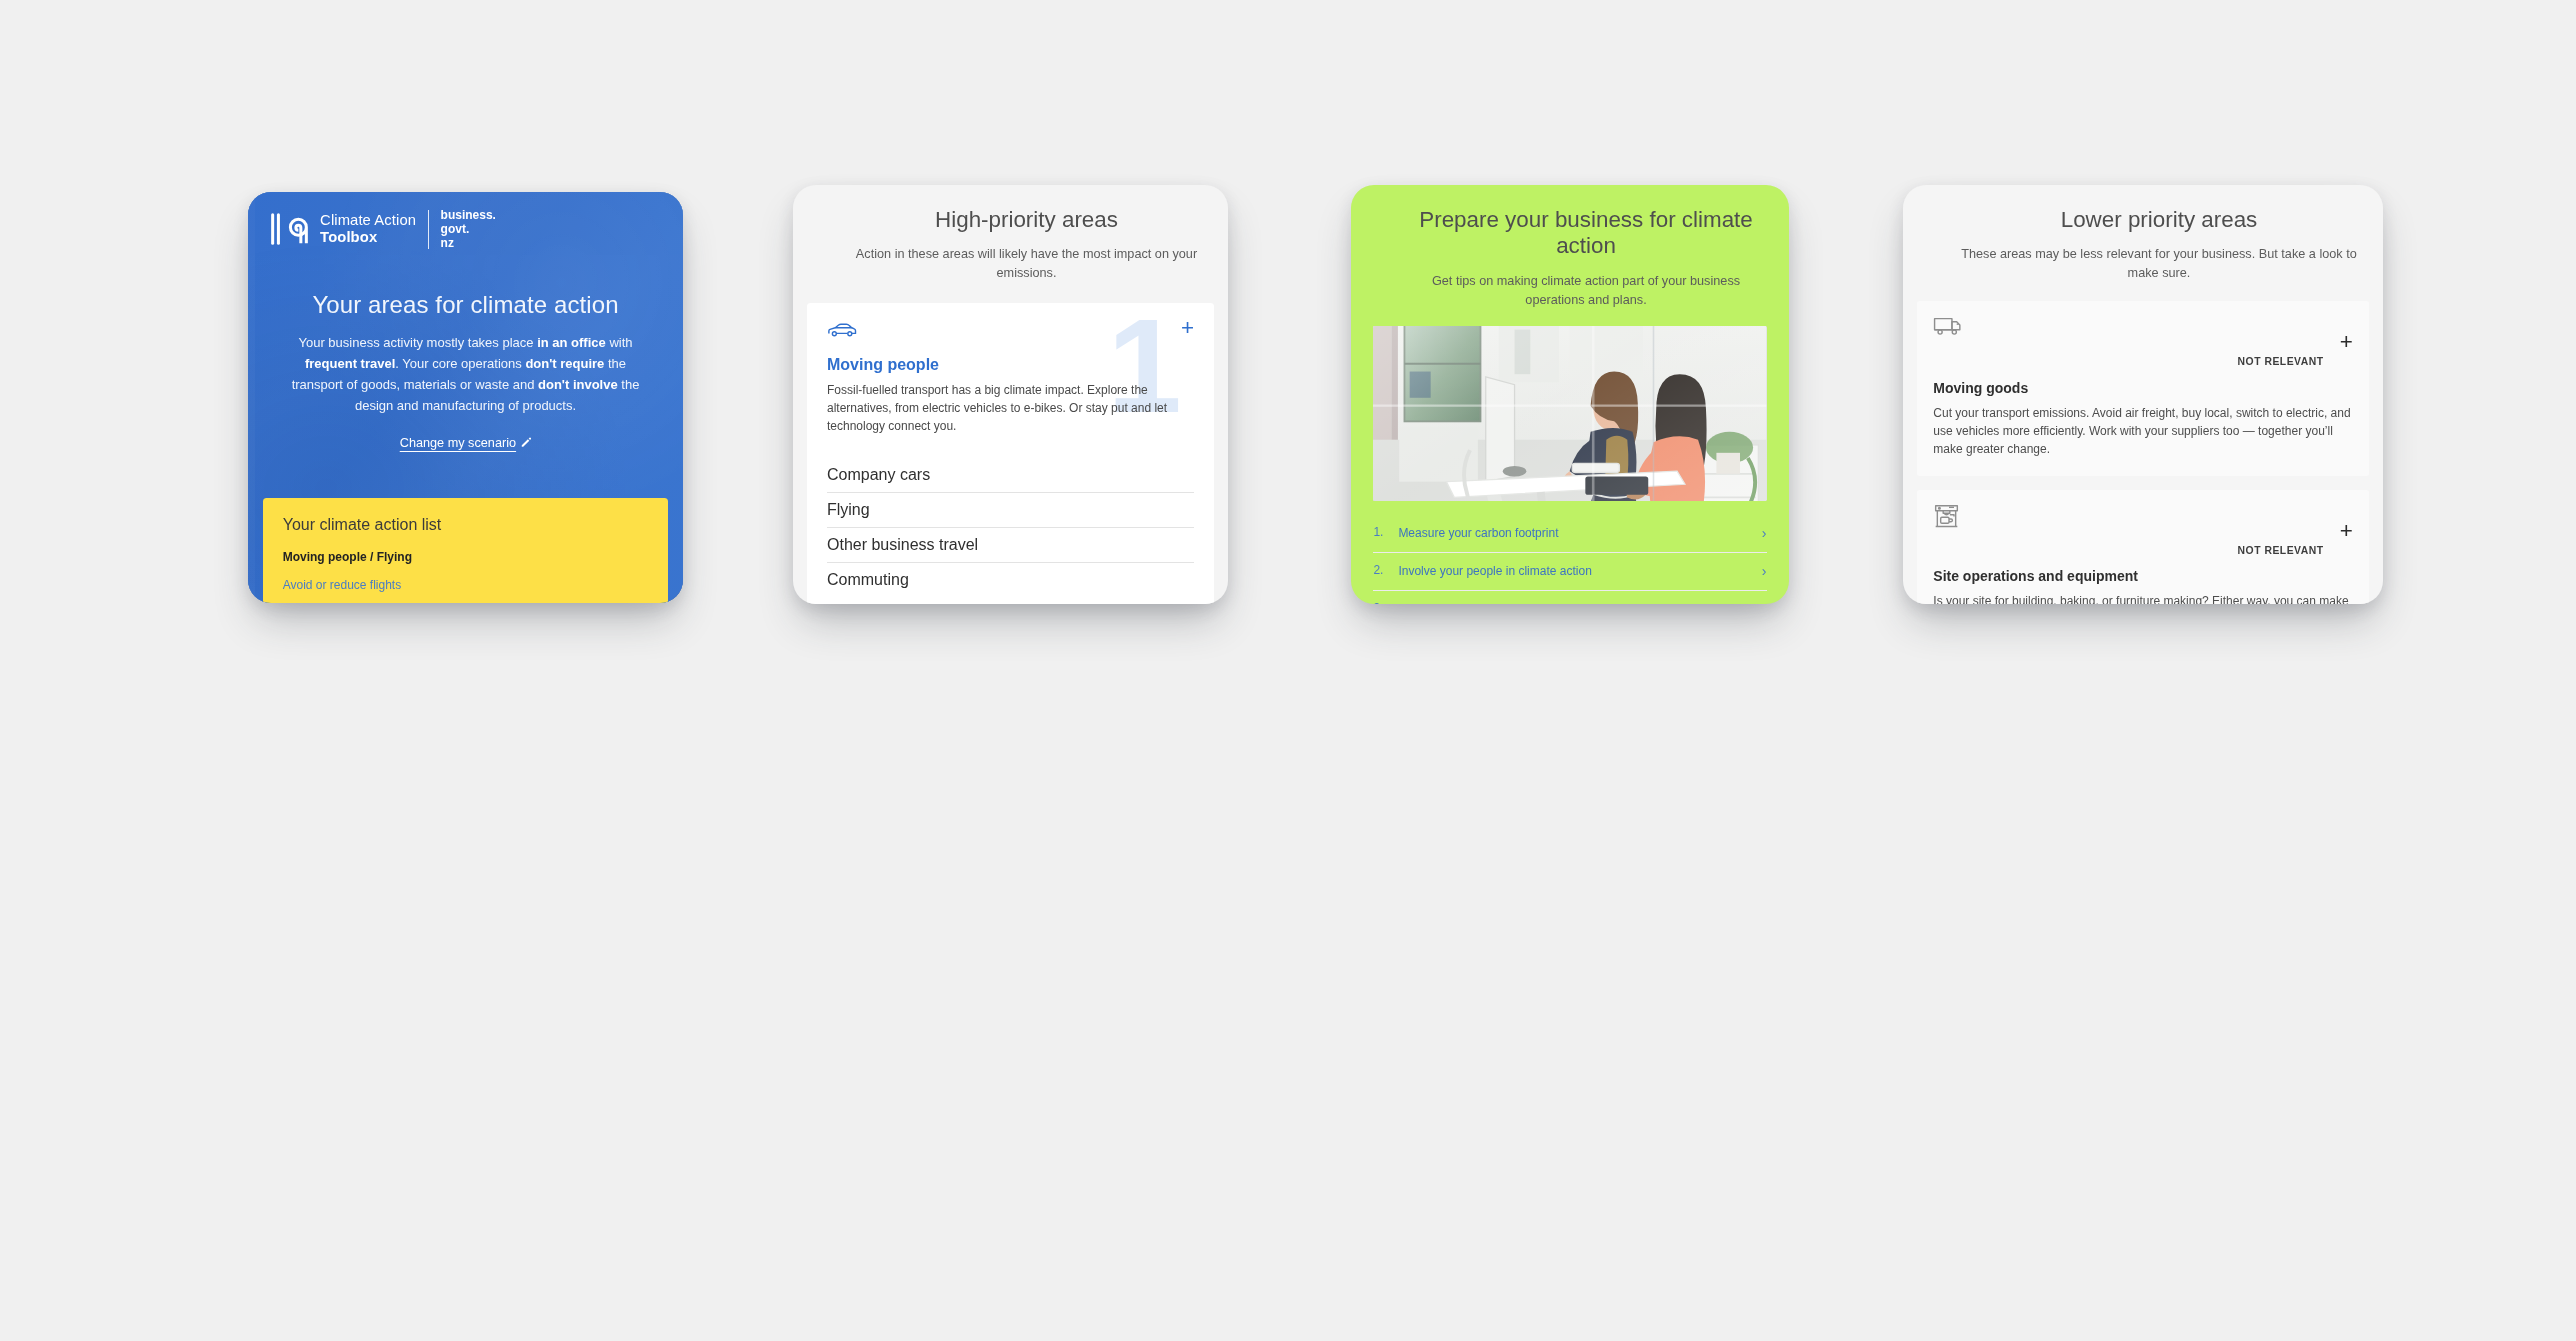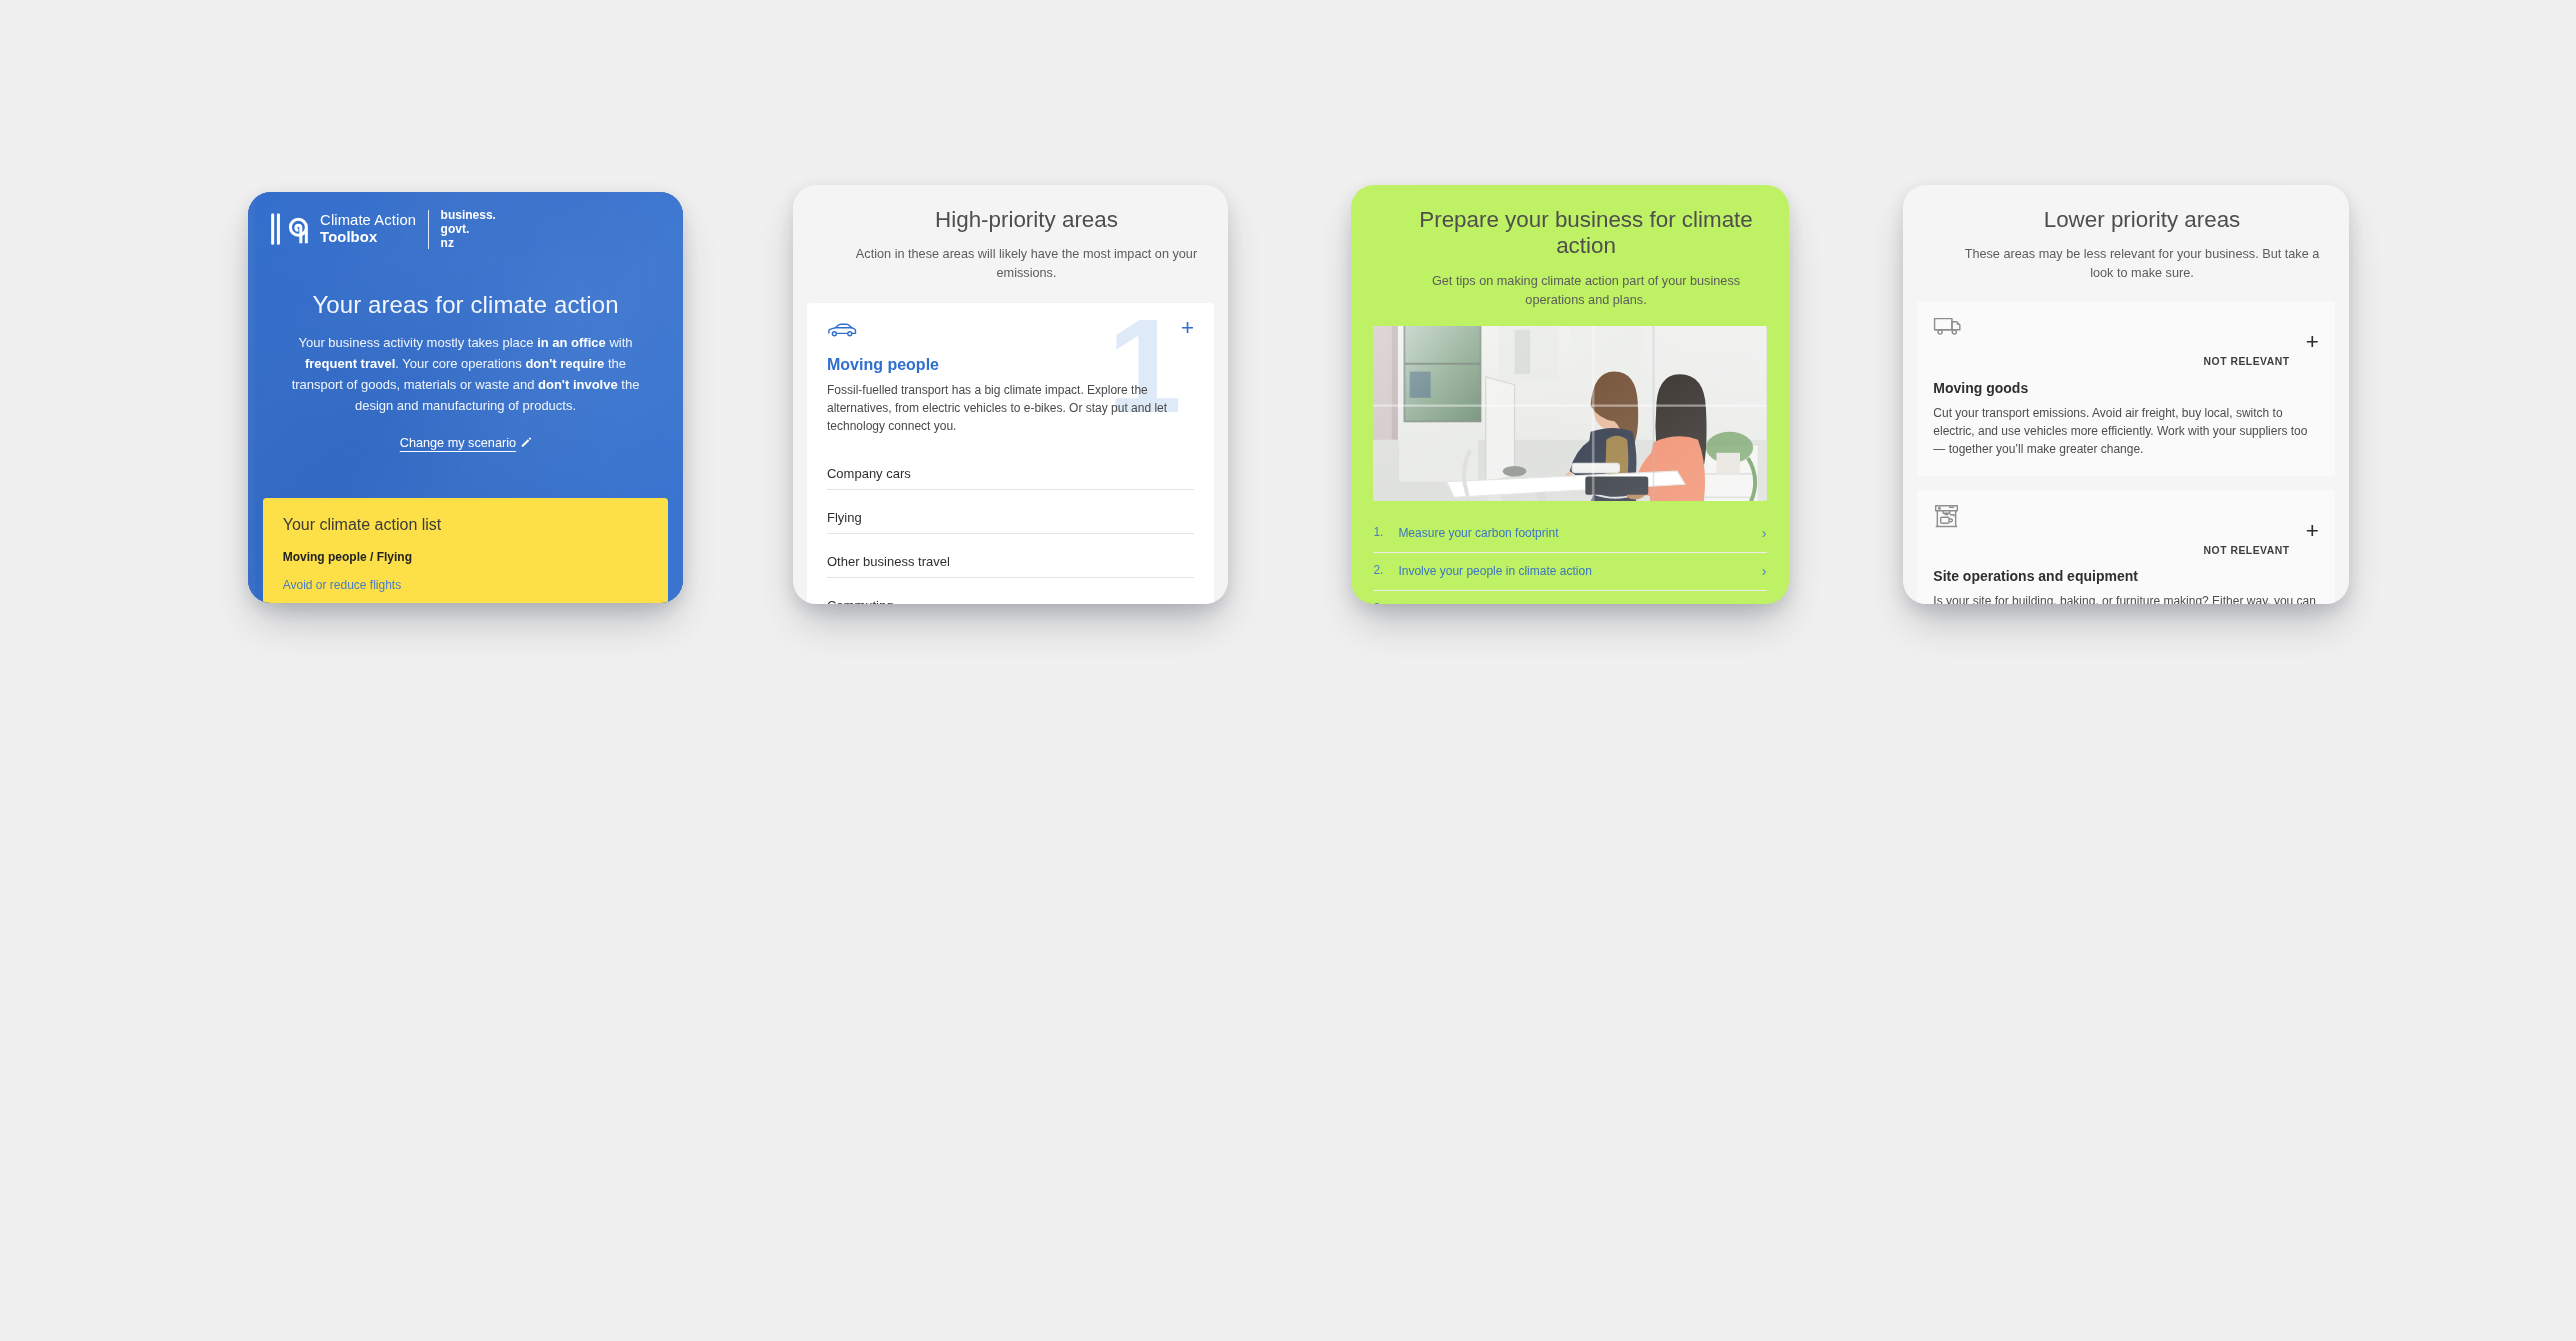--- a/index.html
+++ b/index.html
@@ -83,21 +83,21 @@
   }
   .sheet-title { font-size:16px; font-weight:300; color:#3b3b3b; }
   .al-group { margin-top:16px; }
   .al-cat { font-size:12px; font-weight:700; color:#232323; }
   .al-action { margin-top:14.3px; font-size:12px; color:#4a7dc4; }
   .al-icons { margin-top:9px; display:flex; align-items:center; gap:14.3px; height:19.7px; }
 
   
   #panel2 { left: 793px; top: 185px; width: 435px; height: 419px; background:#f4f4f4; }
   #panel3 { left: 1351px; top: 185px; width: 438px; height: 419px; background:#bef264; }
-  #panel4 { left: 1903px; top: 185px; width: 446px; height: 419px; background:#f5f5f5; }
+  #panel4 { left: 1903px; top: 185px; width: 480px; height: 419px; background:#f5f5f5; }
 
   .p-head { padding: 21.5px 23px 3.6px 23px; text-align:center;margin-left:32px; }
   .p-title { font-size:22.4px; font-weight:300; color:#4e4e4e; line-height:1.2; }
   .p-sub { margin-top:11.6px; font-size:12.7px; line-height:1.5; color:#5c5c5c; }
 
   
   .card {
     position:relative; background:#fff; border-radius:3.6px;
     margin: 16px 14.3px 0 14.3px; padding: 18px 19.7px 19.7px 19.7px; overflow:hidden;
   }
@@ -105,21 +105,21 @@
     position:absolute; right:32px; top:-3.6px;
     font-size:134px; font-weight:700; color:#dfeaf9; line-height:1;
     font-family:"Liberation Sans", sans-serif; pointer-events:none; user-select:none;
   }
   .card-top { position:relative; display:flex; align-items:flex-start; justify-content:space-between; }
   .card-icon { width:30px; height:23px; color:#2f6fce; }
   .toggle { font-size:22.4px; line-height:.6; color:#2f6fce; font-weight:300; }
   .card-title { position:relative; margin-top:12.5px; font-size:16px; font-weight:700; color:#2f6fce; }
   .card-desc { position:relative; margin-top:7.2px; font-size:12px; line-height:1.5; color:#494949; }
   .sublist { position:relative; margin-top:23px; }
-  .sub-row { font-size:13px; color:#2f2f2f; padding:8px 0; border-bottom:0.9px solid #e3e3e3;margin-top:12px; }
+  .sub-row { font-size:16px; color:#2f2f2f; padding:8px 0; border-bottom:0.9px solid #e3e3e3; }
   .sub-row:last-child { border-bottom:none; }
   .cta {
     position:relative; display:block; width:100%; margin-top:18px;
     background:#2f6fce; color:#fff; border:none; border-radius:2.7px;
     font-family:"Liberation Sans", sans-serif;
     font-size:12px; font-weight:700; letter-spacing:0.8px;
     padding:13.4px 0; text-align:center; cursor:pointer;
   }
 
   

